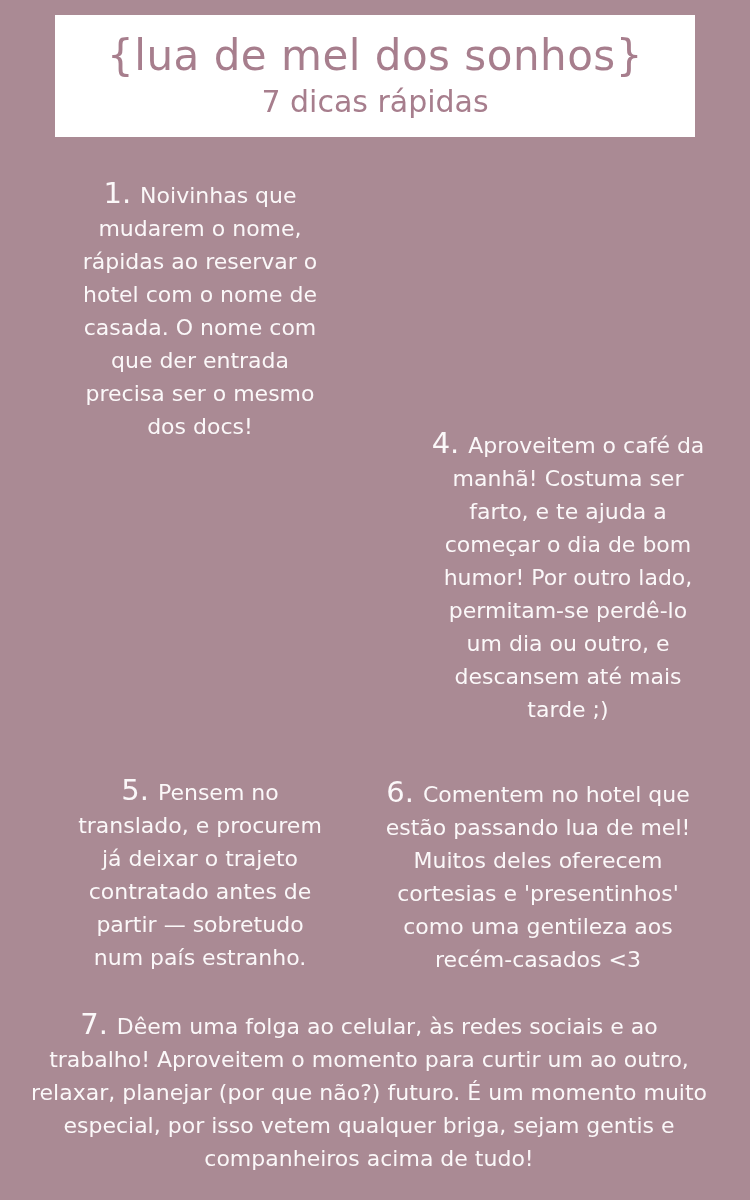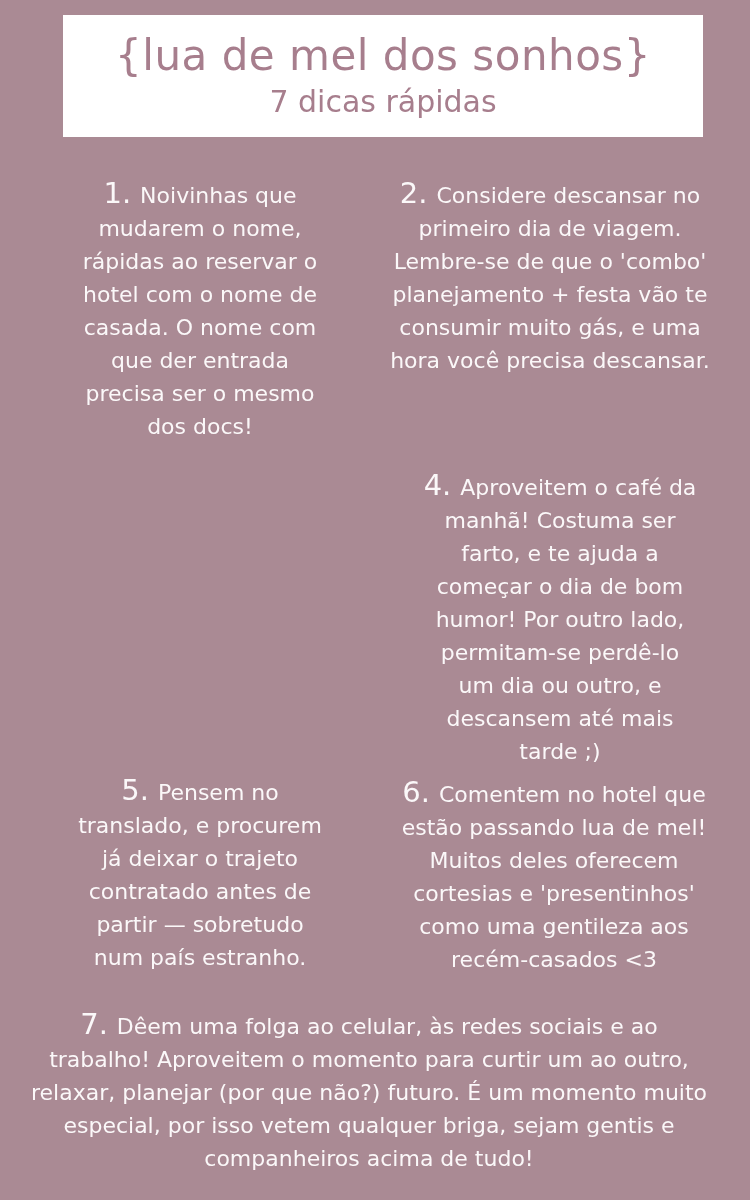--- a/index.html
+++ b/index.html
@@ -18,21 +18,20 @@
     position: absolute;
     left: 55px;
     top: 15px;
     width: 640px;
     height: 122px;
     background: var(--card, #ffffff);
     display: flex;
     flex-direction: column;
     align-items: center;
     justify-content: center;
-    margin-left: 8px;
   }
 
   .page-title {
     color: var(--heading, #a77e8d);
     font-size: 42px;
     line-height: 1.1;
     letter-spacing: 0.5px;
     white-space: nowrap;
   }
 
@@ -53,23 +52,23 @@
 
   .tip-number {
     font-size: 29px;
     line-height: 1;
     margin-right: 9px;
   }
 
   .tip-1 { left: 30px;  top: 179px;  width: 340px; }
   .tip-2 { left: 375px; top: 179px;  width: 350px; }
   .tip-3 { left: 22px;  top: 489px;  width: 356px; }
-  .tip-4 { left: 390px; top: 429px;  width: 340px; margin-top: 42px; }
+  .tip-4 { left: 398px; top: 429px;  width: 340px; }
   .tip-5 { left: 40px;  top: 776px;  width: 320px; }
-  .tip-6 { left: 380px; top: 778px;  width: 348px; }
+  .tip-6 { left: 364px; top: 778px;  width: 348px; }
   .tip-7 { left: 19px;  top: 1010px; width: 700px; }
 </style>
 </head>
 <body>
 
 <div class="canvas">
 
   <div class="header-card">
     <div class="page-title">{lua de mel dos sonhos}</div>
     <div class="page-subtitle">7 dicas rápidas</div>
@@ -77,26 +76,20 @@
 
   <div class="tip tip-1"><span class="tip-number">1.</span><span class="tip-text">Noivinhas que
 mudarem o nome,
 rápidas ao reservar o
 hotel com o nome de
 casada. O nome com
 que der entrada
 precisa ser o mesmo
 dos docs!</span></div>
 
-  <div class="tip tip-2"><span class="tip-number">2.</span><span class="tip-text">Considere descansar no
-primeiro dia de viagem.
-Lembre-se de que o 'combo'
-planejamento + festa vão te
-consumir muito gás, e uma
-hora você precisa descansar.</span></div>
 
 
   <div class="tip tip-4"><span class="tip-number">4.</span><span class="tip-text">Aproveitem o café da
 manhã! Costuma ser
 farto, e te ajuda a
 começar o dia de bom
 humor! Por outro lado,
 permitam-se perdê-lo
 um dia ou outro, e
 descansem até mais

